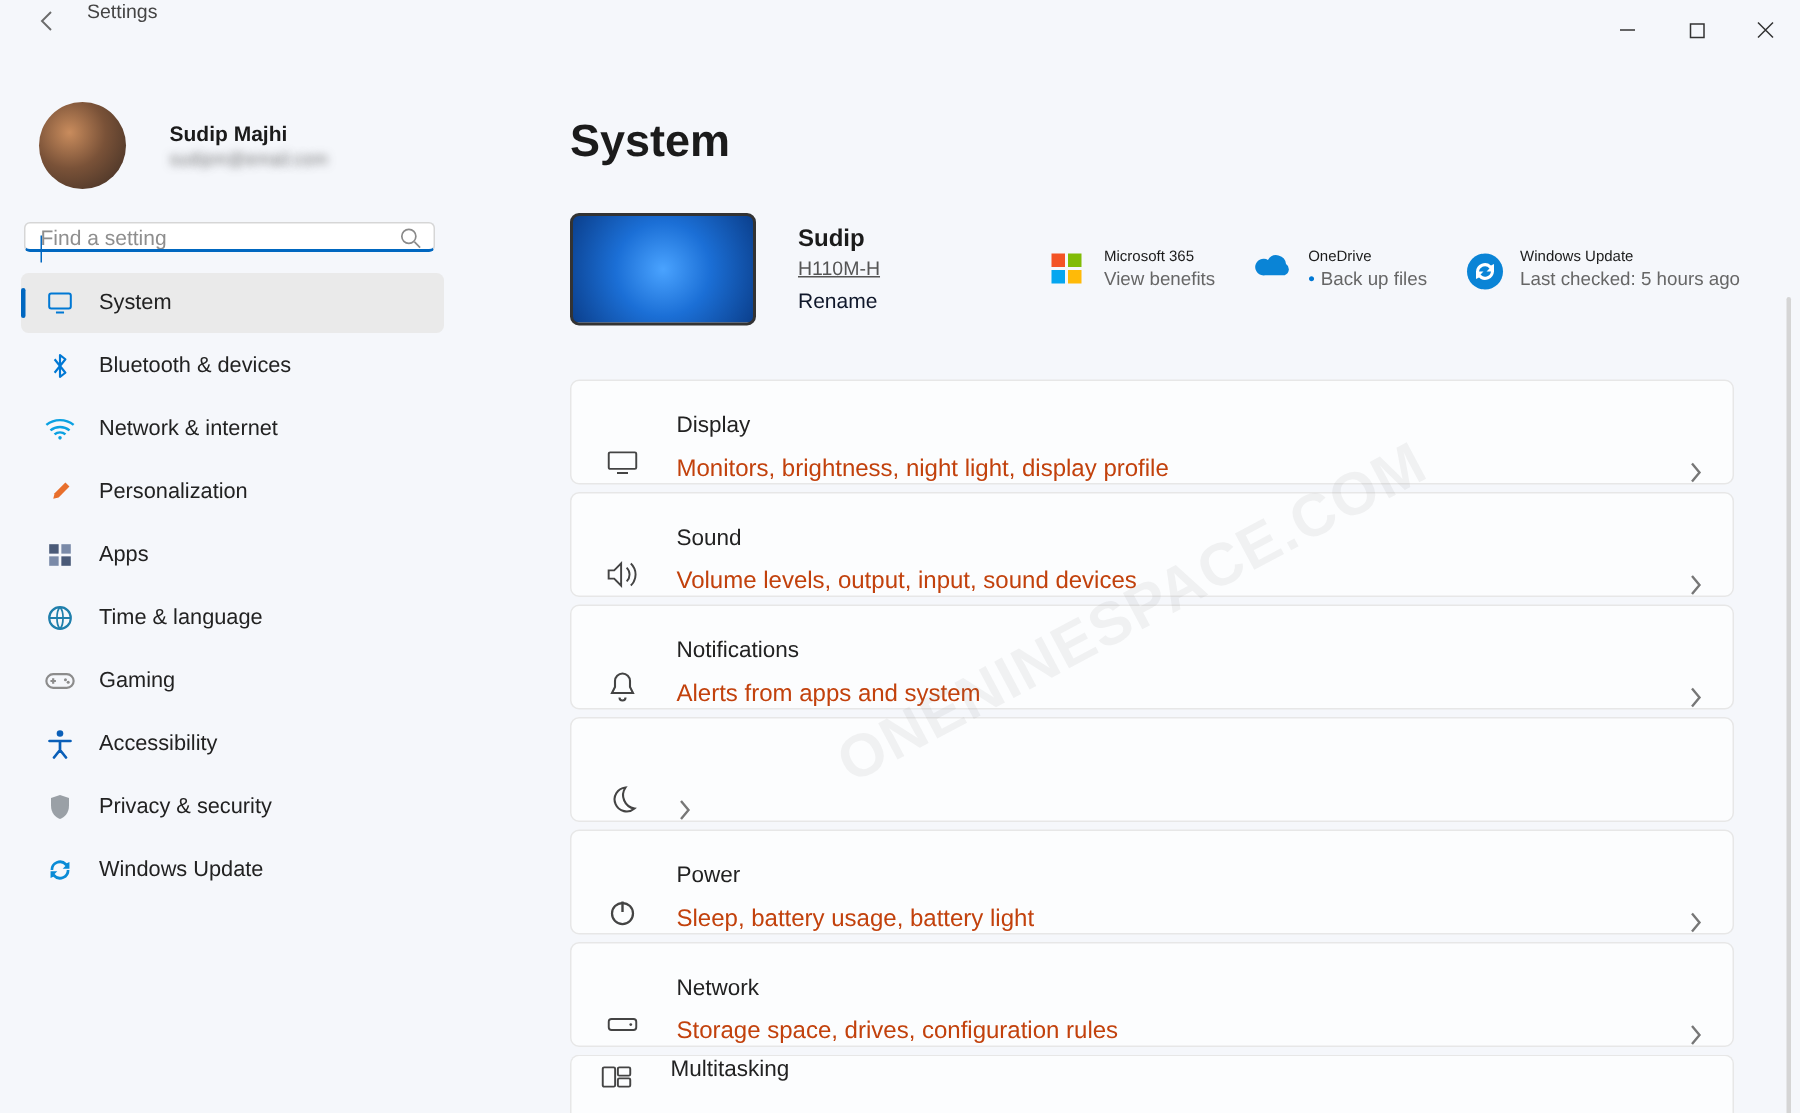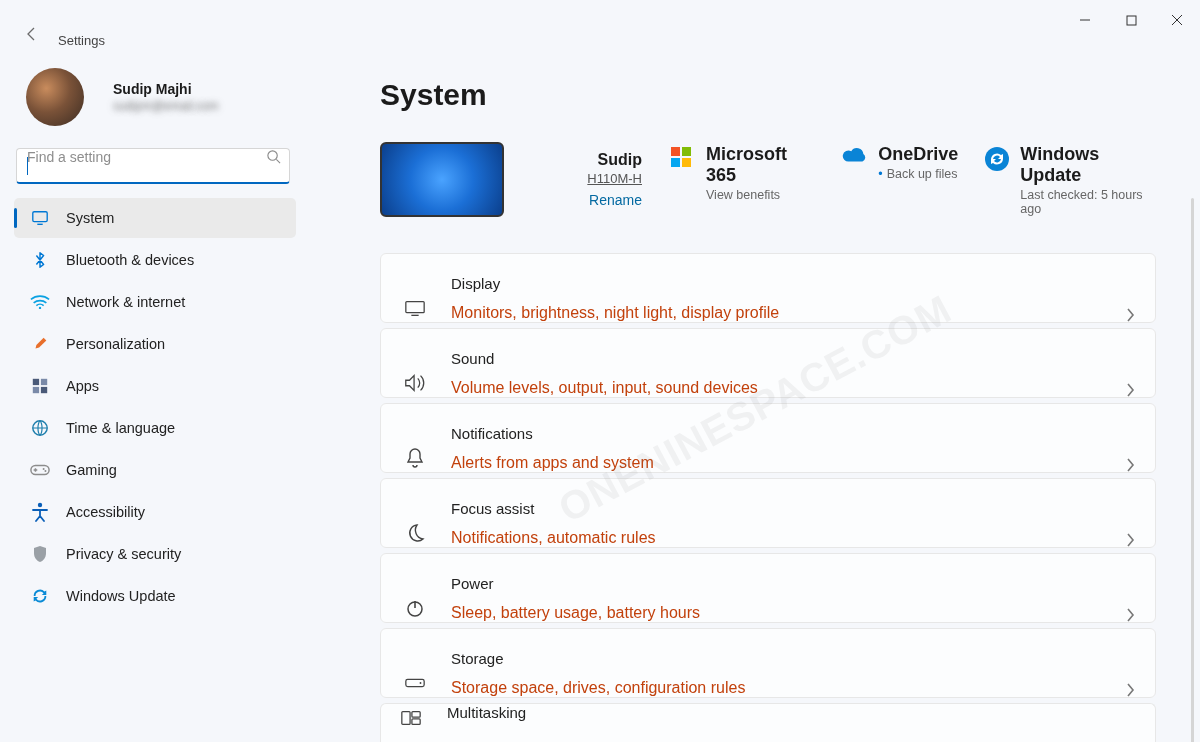--- a/index.html
+++ b/index.html
@@ -11,21 +11,21 @@
     background: #f5f7fb;
     color: #1b1b1b;
     overflow: hidden;
     position: relative;
   }
 
   
   .titlebar {
     height: 48px;
     display: flex;
-    align-items: flex-end;
+    align-items: flex-start;
     padding-left: 18px;
   }
   .back-btn {
     width: 28px;
     height: 28px;
     display: flex;
     align-items: center;
     justify-content: center;
     color: #6b6b6b;
     margin-right: 12px;
@@ -79,27 +79,27 @@
     font-size: 12px;
     margin-top: 2px;
     color: transparent;
     text-shadow: 0 0 6px rgba(80,80,80,.8);
     user-select: none;
   }
 
   .search-box {
     margin: 4px 10px 12px 6px;
     position: relative;
-    height: 36px;
+    height: 20px;
     background: #fff;
     border: 1px solid #d6d6d6;
     border-bottom: 2px solid #0067c0;
     border-radius: 4px;
     display: flex;
-    align-items: flex-start;
+    align-items: flex-end;
   }
   .search-input {
     border: none;
     outline: none;
     flex: 1;
     padding: 0 10px;
     font-size: 14px;
     background: transparent;
     color: #6c6c6c;
   }
@@ -178,34 +178,34 @@
     padding-right: 20px;
   }
   .device-thumb {
     width: 124px;
     height: 75px;
     border-radius: 6px;
     border: 2px solid #333;
     background: radial-gradient(circle at 50% 50%, #4aa3ff 0%, #1b6fd6 45%, #0b3f8c 100%);
     flex-shrink: 0;
   }
-  .device-info { flex-shrink: 0; min-width: 110px; text-align: right; }
+  .device-info { flex-shrink: 0; min-width: 110px; }
   .device-name { font-weight: 600; font-size: 16px; }
   .device-model { font-size: 13px; color: #555; margin-top: 2px; text-decoration: underline; }
-  .rename-link { font-size: 14px; color: #0369a1; margin-top: 6px; }
+  .rename-link { font-size: 14px; color: #0f172a; margin-top: 6px; }
 
   .quick-cards { display: flex; gap: 26px; margin-left: auto; }
   .qcard { display: flex; gap: 12px; align-items: flex-start; }
   .qcard .qicon {
     width: 24px;
     height: 24px;
     flex-shrink: 0;
     margin-top: 2px;
   }
-  .qcard .qtitle { font-weight: 700; font-size: 18px; }
+  .qcard .qtitle { font-weight: 400; font-size: 10px; }
   .qcard .qsub { font-size: 12.5px; color: #666; margin-top: 2px; }
   .qcard .qsub .dot { color: #0078d4; margin-right: 4px; }
 
   
   .settings-list { padding-right: 24px; }
   .sitem {
     background: #fcfdfe;
     border: 1px solid #e7e7e7;
     border-radius: 6px;
     height: 70px;
@@ -503,56 +503,52 @@
               <path d="M3 1l5 6-5 6" fill="none" stroke="currentColor" stroke-width="1.6"></path>
             </svg>
           </span>
         </div>
         <div class="sitem">
     <span class="sicon">
             <svg width="20" height="20" viewBox="0 0 20 20">
               <path d="M12 2a8 8 0 1 0 6 14 9 9 0 0 1-6-14z" fill="none" stroke="#444" stroke-width="1.4"></path>
             </svg>
           </span>
-    <div class="stext">
-      <div class="stitle">Focus assist</div>
-      <div class="sdesc">Notifications, automatic rules</div>
-    </div>
     <span class="chev">
             <svg width="10" height="14" viewBox="0 0 10 14">
               <path d="M3 1l5 6-5 6" fill="none" stroke="currentColor" stroke-width="1.6"></path>
             </svg>
           </span>
         </div>
         <div class="sitem">
     <span class="sicon">
             <svg width="20" height="20" viewBox="0 0 20 20">
               <circle cx="10" cy="11" r="7" fill="none" stroke="#444" stroke-width="1.5"></circle>
               <path d="M10 3v7" stroke="#444" stroke-width="1.6"></path>
             </svg>
           </span>
     <div class="stext">
       <div class="stitle">Power</div>
-      <div class="sdesc">Sleep, battery usage, battery hours</div>
+      <div class="sdesc">Sleep, battery usage, battery light</div>
     </div>
     <span class="chev">
             <svg width="10" height="14" viewBox="0 0 10 14">
               <path d="M3 1l5 6-5 6" fill="none" stroke="currentColor" stroke-width="1.6"></path>
             </svg>
           </span>
         </div>
         <div class="sitem">
     <span class="sicon">
             <svg width="22" height="14" viewBox="0 0 24 14">
               <rect x="2" y="3" width="20" height="8" rx="2" fill="none" stroke="#444" stroke-width="1.4"></rect>
               <circle cx="18" cy="7" r="1" fill="#444"></circle>
             </svg>
           </span>
     <div class="stext">
-      <div class="stitle">Storage</div>
+      <div class="stitle">Network</div>
       <div class="sdesc">Storage space, drives, configuration rules</div>
     </div>
     <span class="chev">
             <svg width="10" height="14" viewBox="0 0 10 14">
               <path d="M3 1l5 6-5 6" fill="none" stroke="currentColor" stroke-width="1.6"></path>
             </svg>
           </span>
         </div>
         <div class="sitem cut">
     <span class="sicon">

